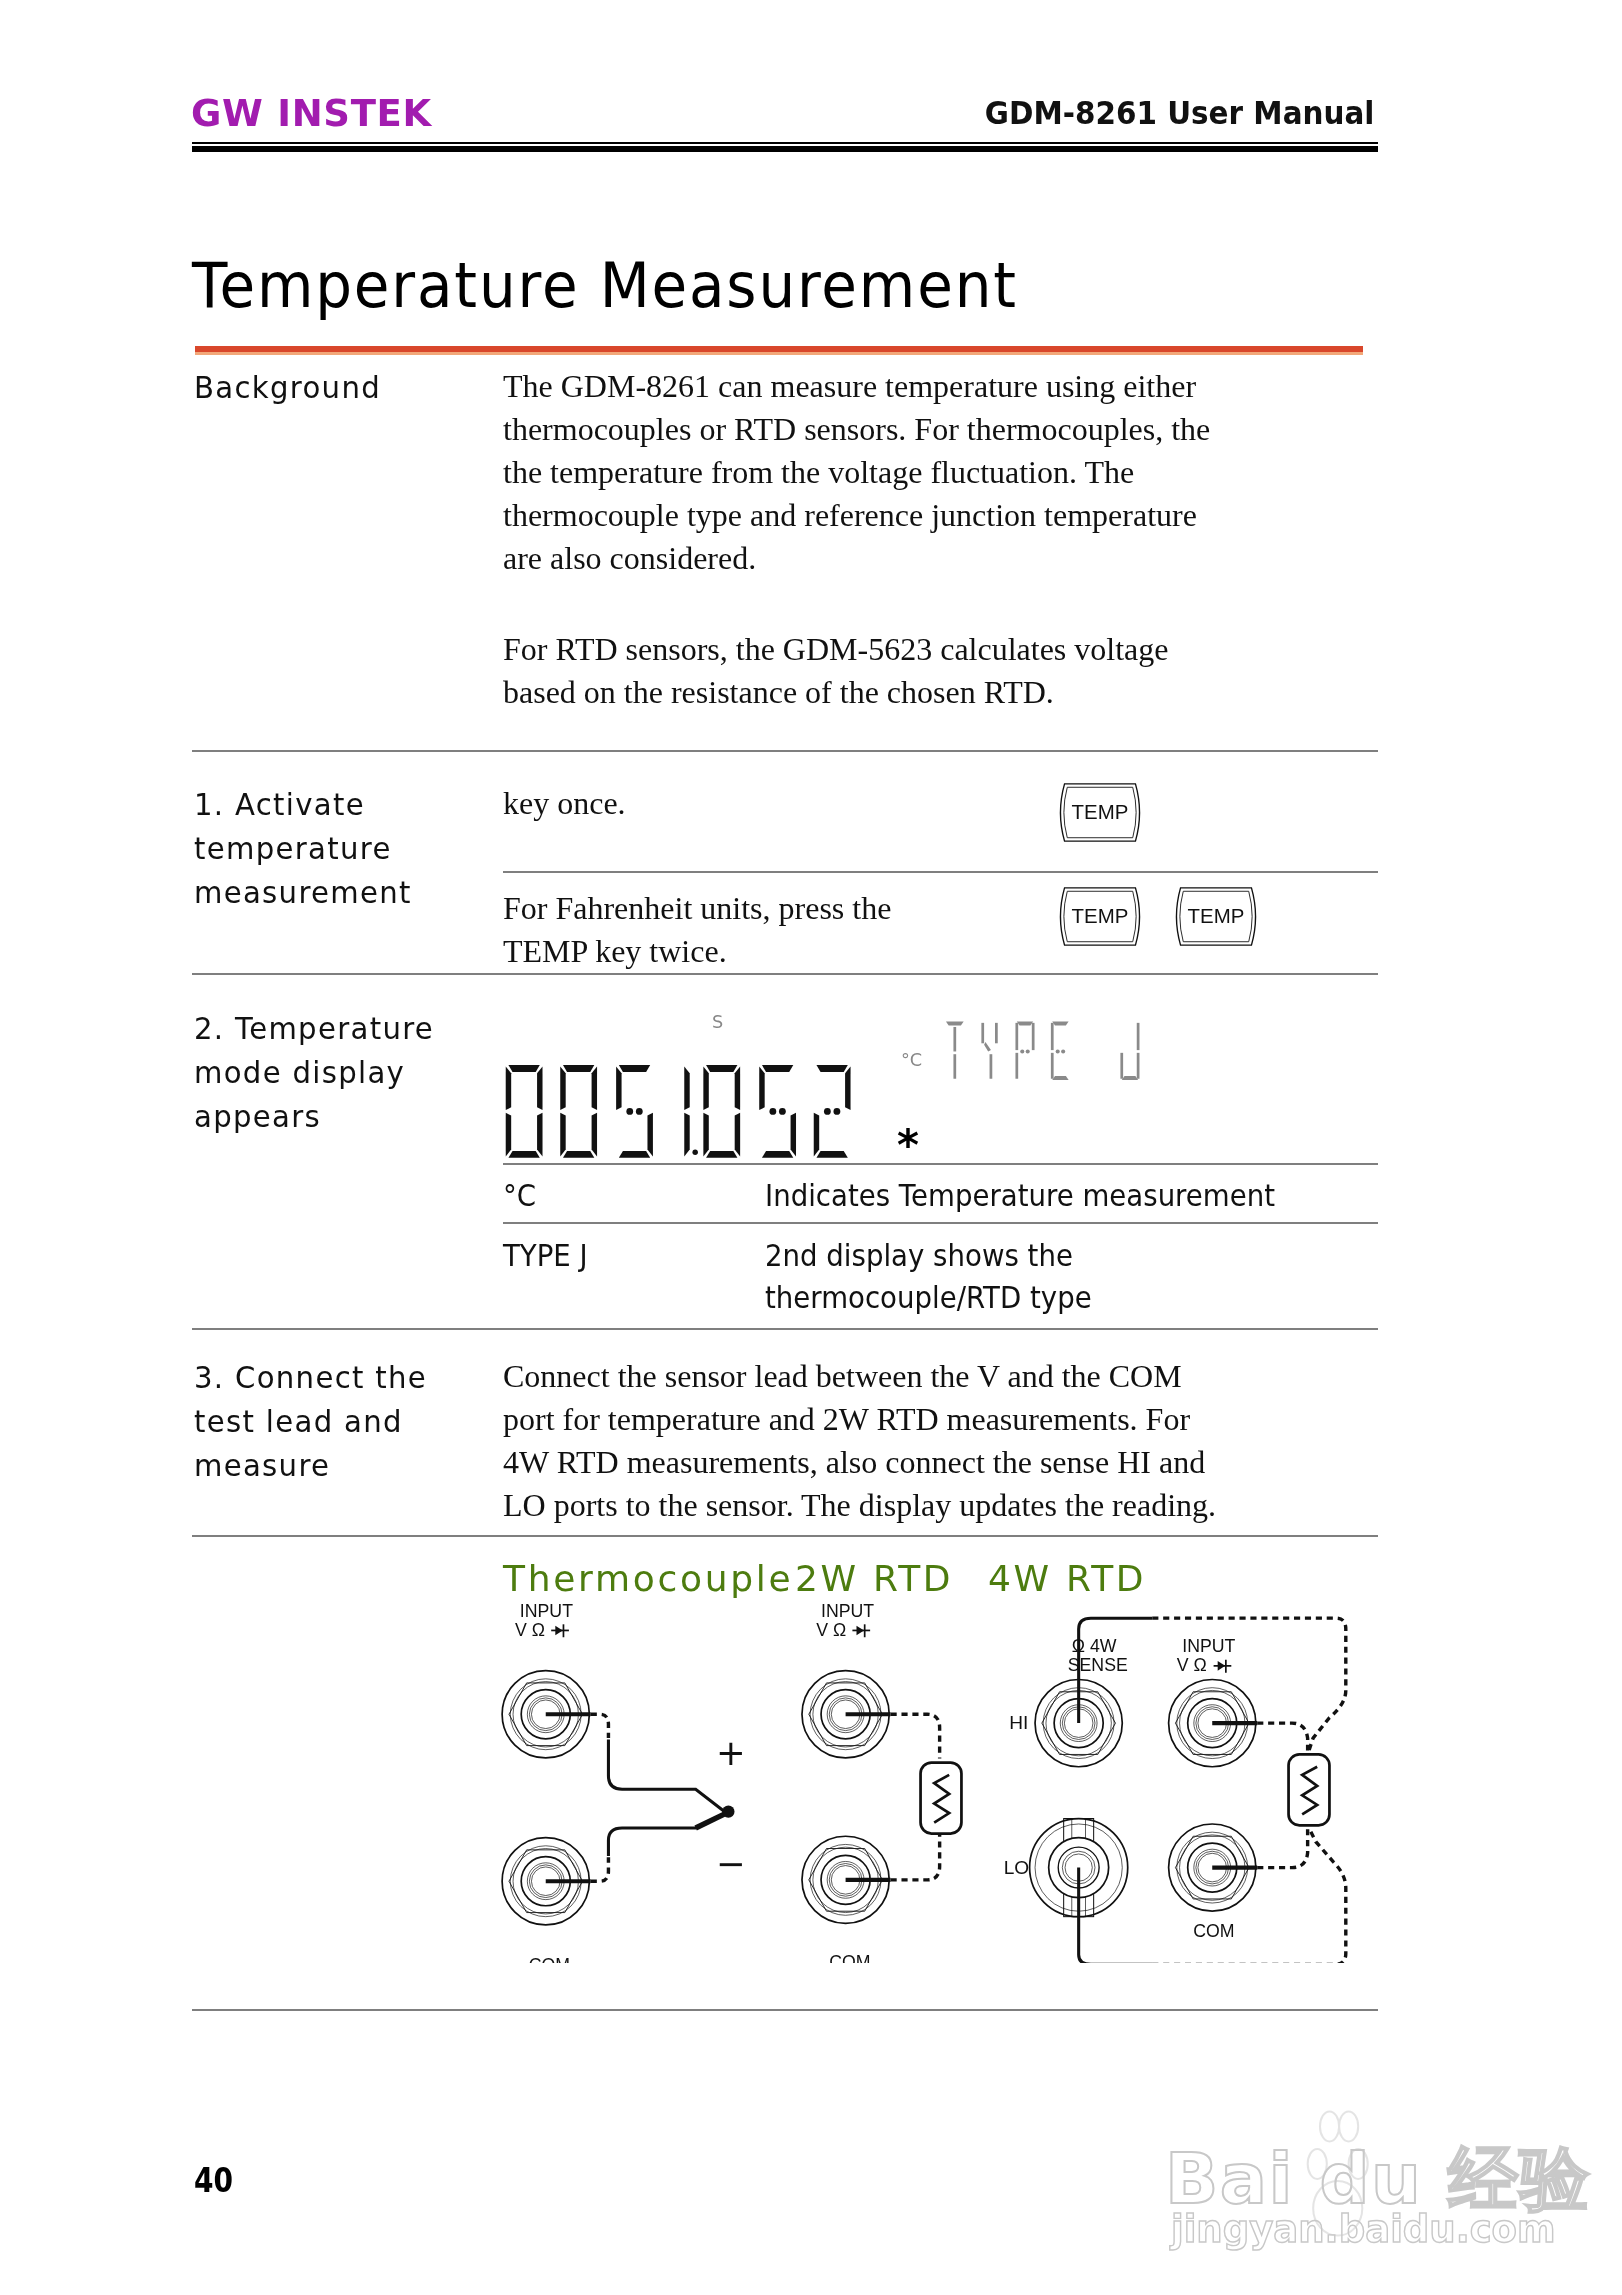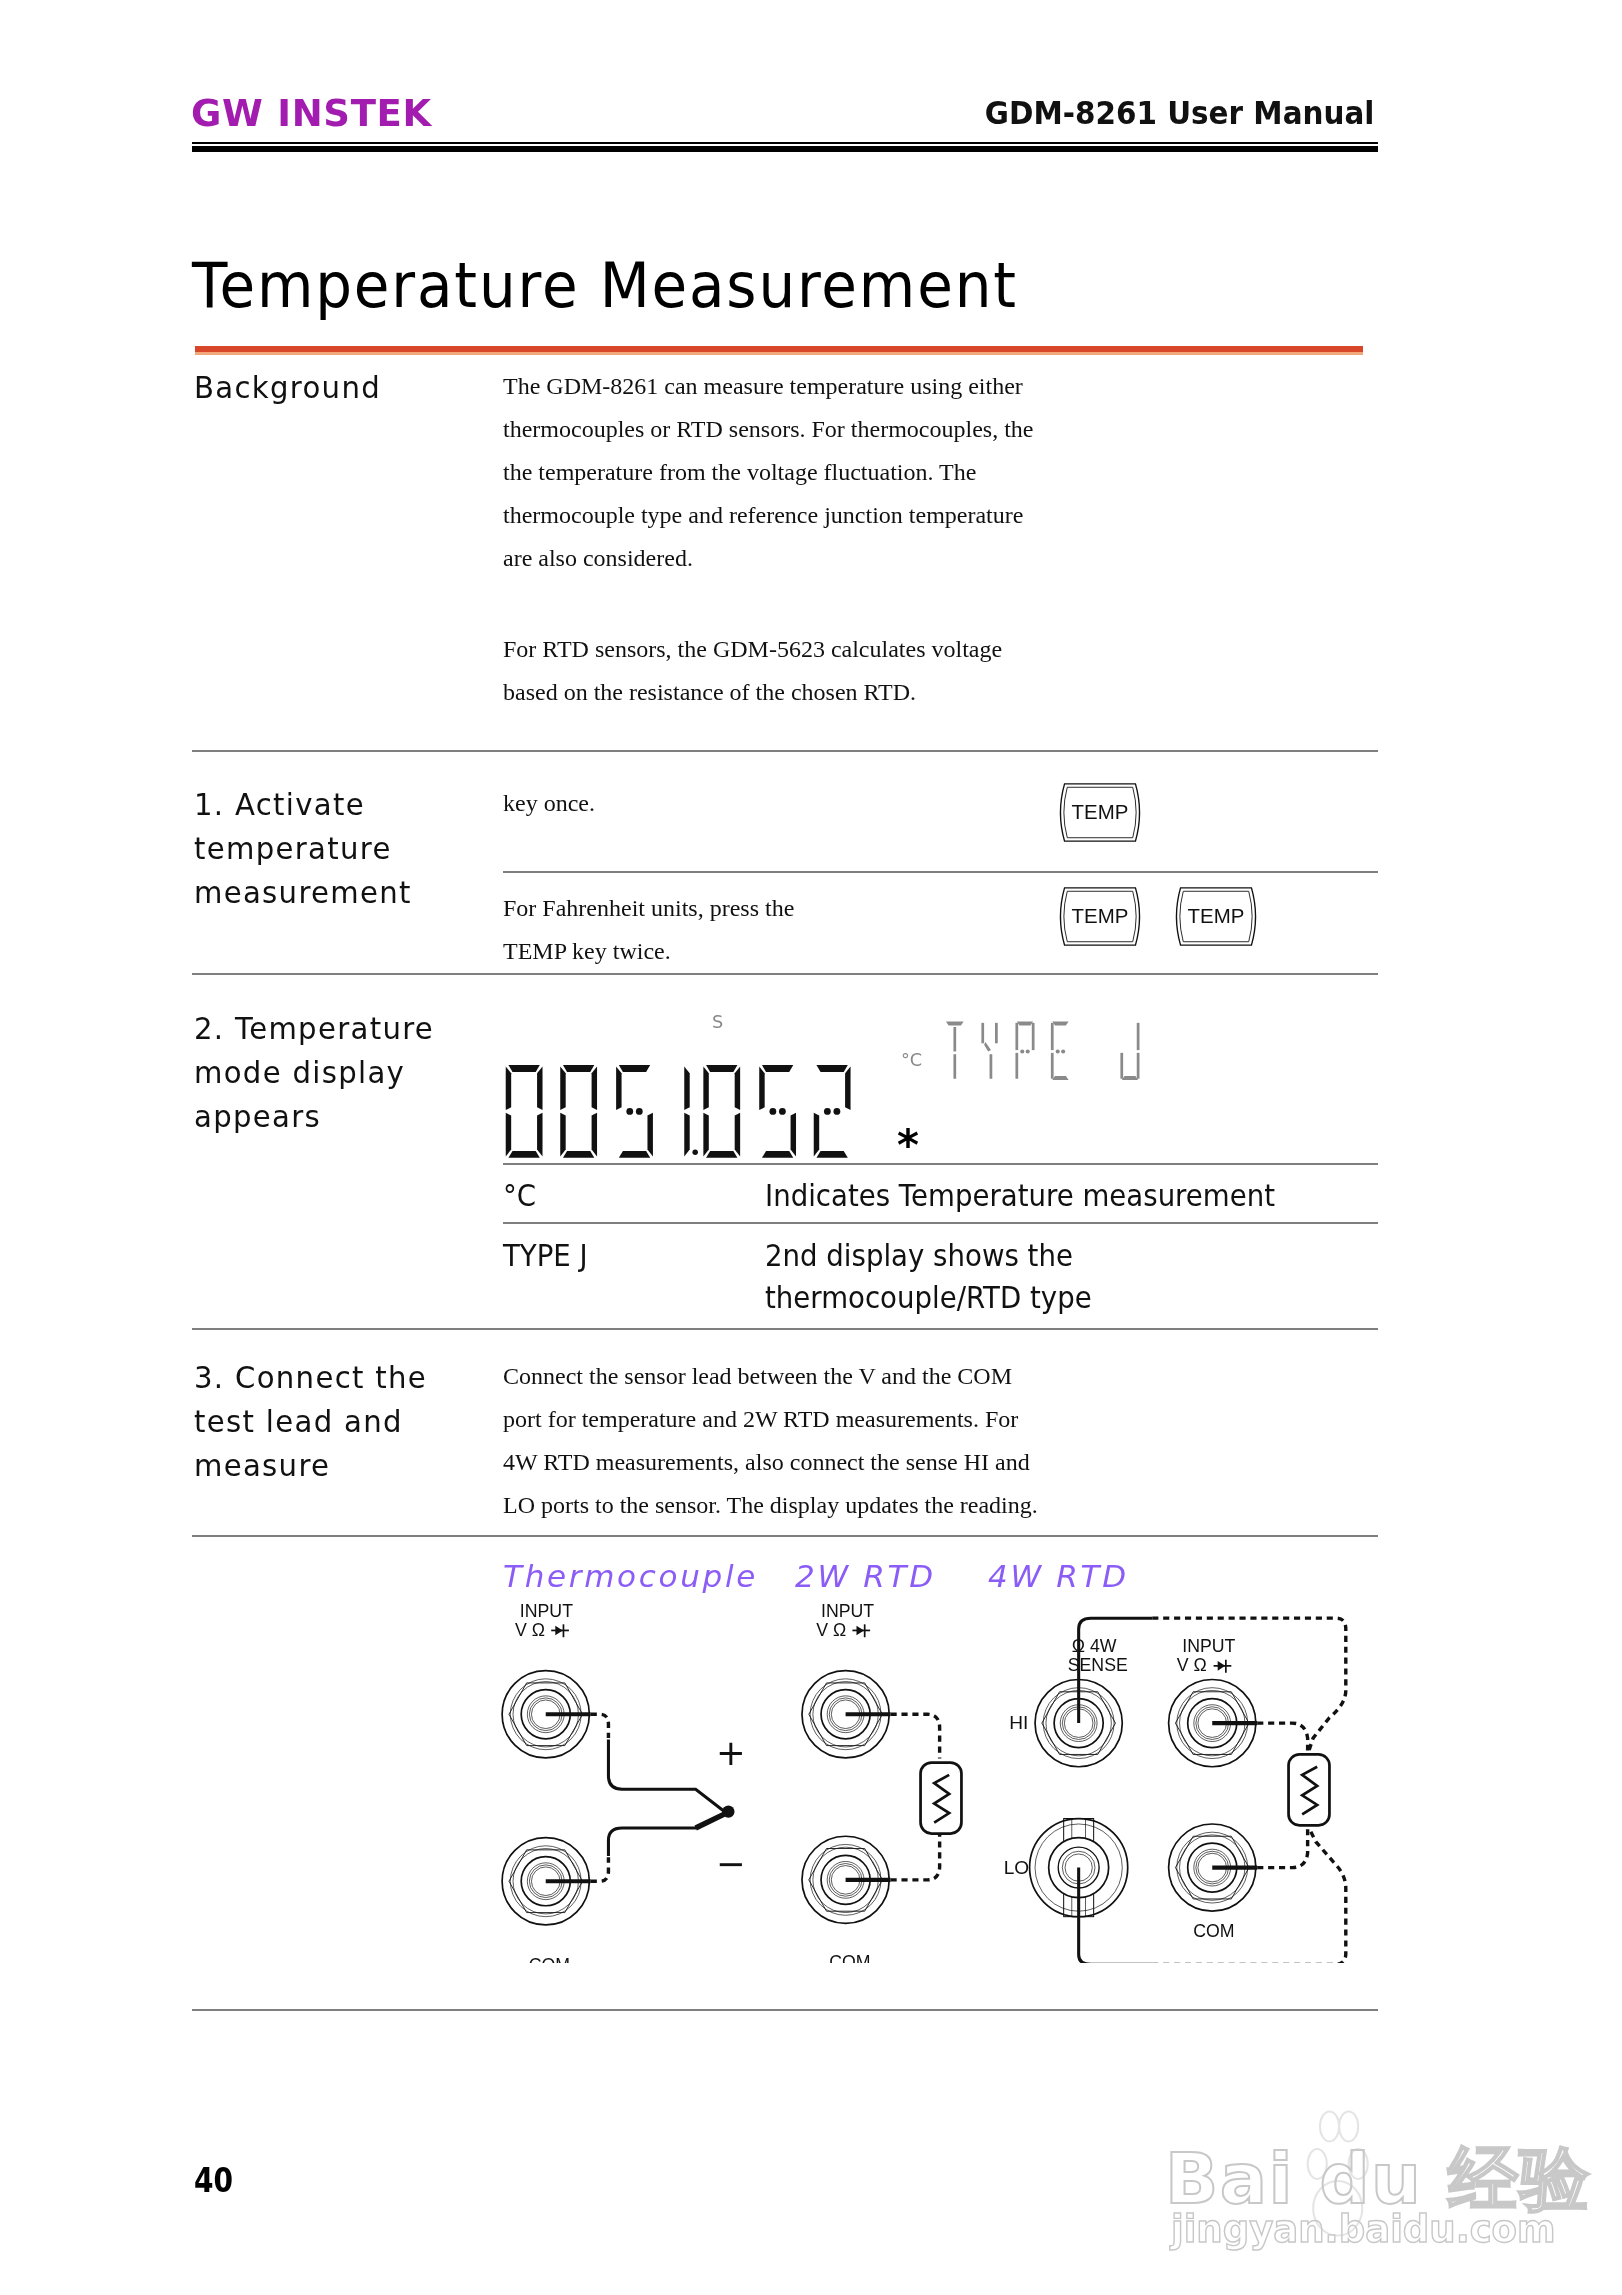--- a/index.html
+++ b/index.html
@@ -12,38 +12,38 @@
   .hdr-thin { left: 192px; width: 1186px; top: 142px; height: 2px; background: #000; }
   .hdr-thick { left: 192px; width: 1186px; top: 146px; height: 6.1px; background: #000; }
 
   
   .page-title { left: 192px; top: 254px; font-family: "DejaVu Sans", sans-serif; font-size: 63px; color: #000; letter-spacing: 2px; line-height: 1; font-weight: normal; transform: scaleX(0.92); transform-origin: left top; }
   .title-rule { left: 195px; width: 1168px; top: 346px; height: 5.5px; background: #d9472b; }
   .title-rule2 { left: 195px; width: 1168px; top: 352px; height: 2.7px; background: #f2a87a; }
 
   
   .sec-label { left: 194px; font-family: "DejaVu Sans", sans-serif; font-size: 31px; color: #111; line-height: 44px; letter-spacing: 1.4px; transform: scaleX(0.94); transform-origin: left top; white-space: pre-line; width: 286px; }
-  .body-text { left: 503px; font-family: "Liberation Serif", serif; font-size: 24px; color: #111; line-height: 43px; width: 879px; }
+  .body-text { left: 503px; font-family: "Liberation Serif", serif; font-size: 32px; color: #111; line-height: 43px; width: 879px; }
   .divider { height: 2px; background: #7f7f7f; }
 
   
   .temp-key { width: 90px; height: 63px; }
   .temp-key svg { width: 100%; height: 100%; display:block; }
 
   
   .lcd-wrap { left: 503px; top: 1016px; width: 845px; height: 150px; }
   .lcd-s { left: 712px; top: 1012px; font-family: "DejaVu Sans", sans-serif; font-size: 17.7px; color: #888; }
   .lcd-unit { left: 901px; top: 1050px; font-family: "DejaVu Sans", sans-serif; font-size: 17.7px; color: #888; }
   .lcd-star { left: 897px; top: 1125px; font-family: "DejaVu Sans", sans-serif; font-size: 42px; color: #000; font-weight:bold; line-height:1; }
 
   .legend-sym { left: 503px; font-family: "DejaVu Sans", sans-serif; font-size: 30px; color: #111; line-height: 42px; transform: scaleX(0.92); transform-origin: left top; }
   .legend-desc { left: 765px; font-family: "DejaVu Sans", sans-serif; font-size: 30px; color: #111; line-height: 42px; transform: scaleX(0.92); transform-origin: left top; width: 654px; }
 
   
-  .diag-cap { top: 1561px; font-family: "DejaVu Sans", sans-serif; font-size: 31px; color: #8b5cf6; letter-spacing: 2.7px; line-height: 1; font-style: italic; }
+  .diag-cap { top: 1561px; font-family: "DejaVu Sans", sans-serif; font-size: 36px; color: #4d7c0f; letter-spacing: 2.7px; line-height: 1; }
   .diagram { left: 491px; top: 1595px; width: 900px; height: 368px; }
   .diagram svg { width: 100%; height: 100%; display:block; }
 
   .page-num { left: 194px; top: 2161px; font-family: "DejaVu Sans", sans-serif; font-weight: bold; font-size: 33px; color: #000; transform: scaleX(0.85); transform-origin: left top; }
 
   .watermark { left: 1159px; top: 2099px; width: 382px; height: 164px; opacity: 0.55; }
   .wm-text1 { left: 1165px; top: 2133px; font-family: "DejaVu Sans", sans-serif; font-weight: bold; font-size: 70px; color: transparent; -webkit-text-stroke: 2px #c8c8c8; letter-spacing: 1.4px; }
   .wm-text2 { left: 1163px; top: 2208px; font-family: "DejaVu Sans", sans-serif; font-weight: bold; font-size: 37px; color: transparent; margin-left: 8px; -webkit-text-stroke: 1.4px #c8c8c8; }
 </style>
 </head>

